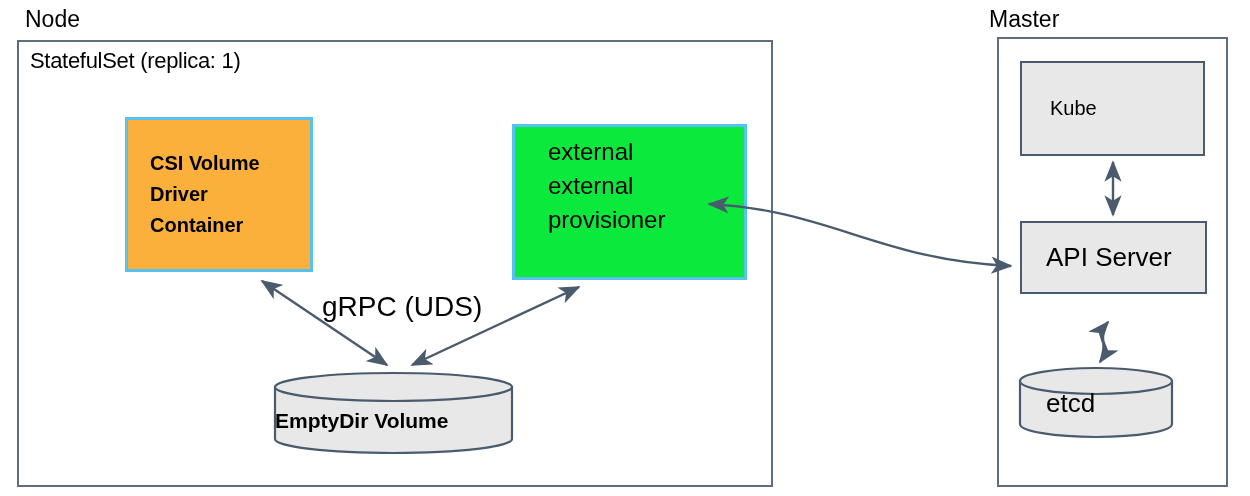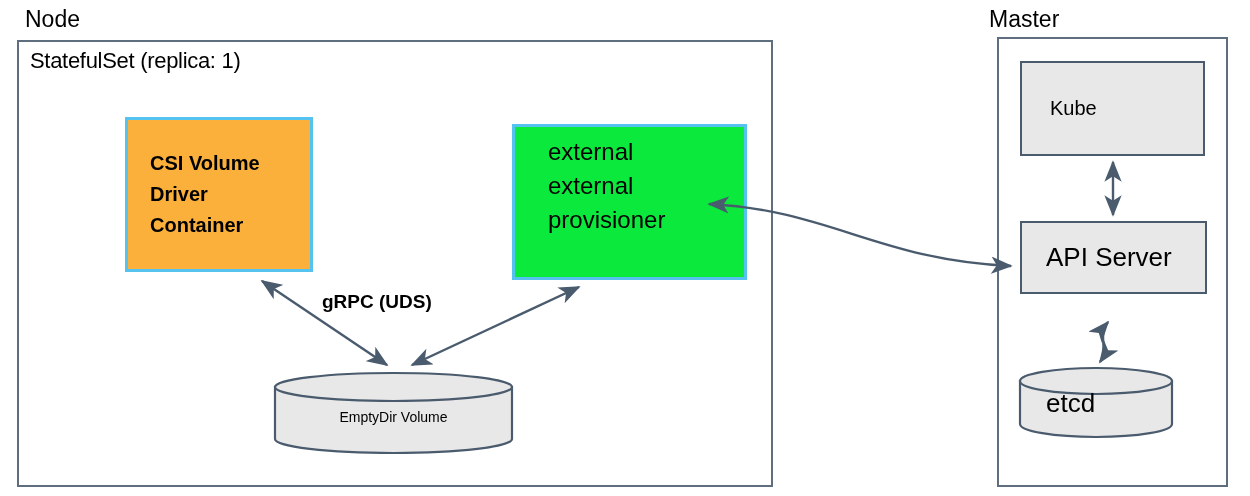--- a/index.html
+++ b/index.html
@@ -9,23 +9,23 @@
   }
   .section-label{position:absolute;font-size:23px;font-weight:normal;color:#000;}
   .section-box{position:absolute;border:2px solid #5e6e7e;box-sizing:border-box;background:transparent;}
   .statefulset-label{position:absolute;left:30px;top:48px;font-size:22px;letter-spacing:-0.3px;color:#000;}
   .colored-box{position:absolute;box-sizing:border-box;border:3px solid #55c2f0;display:flex;flex-direction:column;}
   .csi-box{left:125px;top:117px;width:188px;height:155px;background:#fbb03c;justify-content:center;padding-left:22px;font-size:20px;font-weight:bold;line-height:31px;}
   .sidecar-box{left:468px;top:124px;width:235px;height:156px;background:#0be93d;justify-content:flex-start;padding-left:33px;padding-top:8px;font-size:24px;font-weight:normal;line-height:34px;margin-left:44px;}
   .gray-box{position:absolute;box-sizing:border-box;border:2px solid #4a5b6e;background:#e9e8e8;display:flex;flex-direction:column;justify-content:center;}
   .kcm-box{left:1020px;top:61px;width:185px;height:95px;padding-left:28px;font-size:20px;line-height:31px;}
   .api-box{left:1020px;top:221px;width:187px;height:73px;padding-left:24px;font-size:26px;}
-  .grpc-label{position:absolute;left:322px;top:291px;font-size:19px;font-weight:bold;}
+  .grpc-label{position:absolute;left:322px;top:291px;font-size:28px;font-weight:normal;}
   .cyl-label{position:absolute;z-index:10;}
-  .emptydir-label{left:275px;top:409px;width:237px;text-align:center;font-size:14px;font-weight:normal;}
+  .emptydir-label{left:275px;top:409px;width:237px;font-size:21px;font-weight:bold;}
   .etcd-label{left:1046px;top:388px;font-size:26px;}
   .overlay{position:absolute;left:0;top:0;width:1250px;height:496px;z-index:5;pointer-events:none;}
   .line{display:block;}
 </style>
 </head>
 <body>
 
 <div class="canvas">
 
   <div class="section-label" style="left:25px;top:6px;">Node</div>

